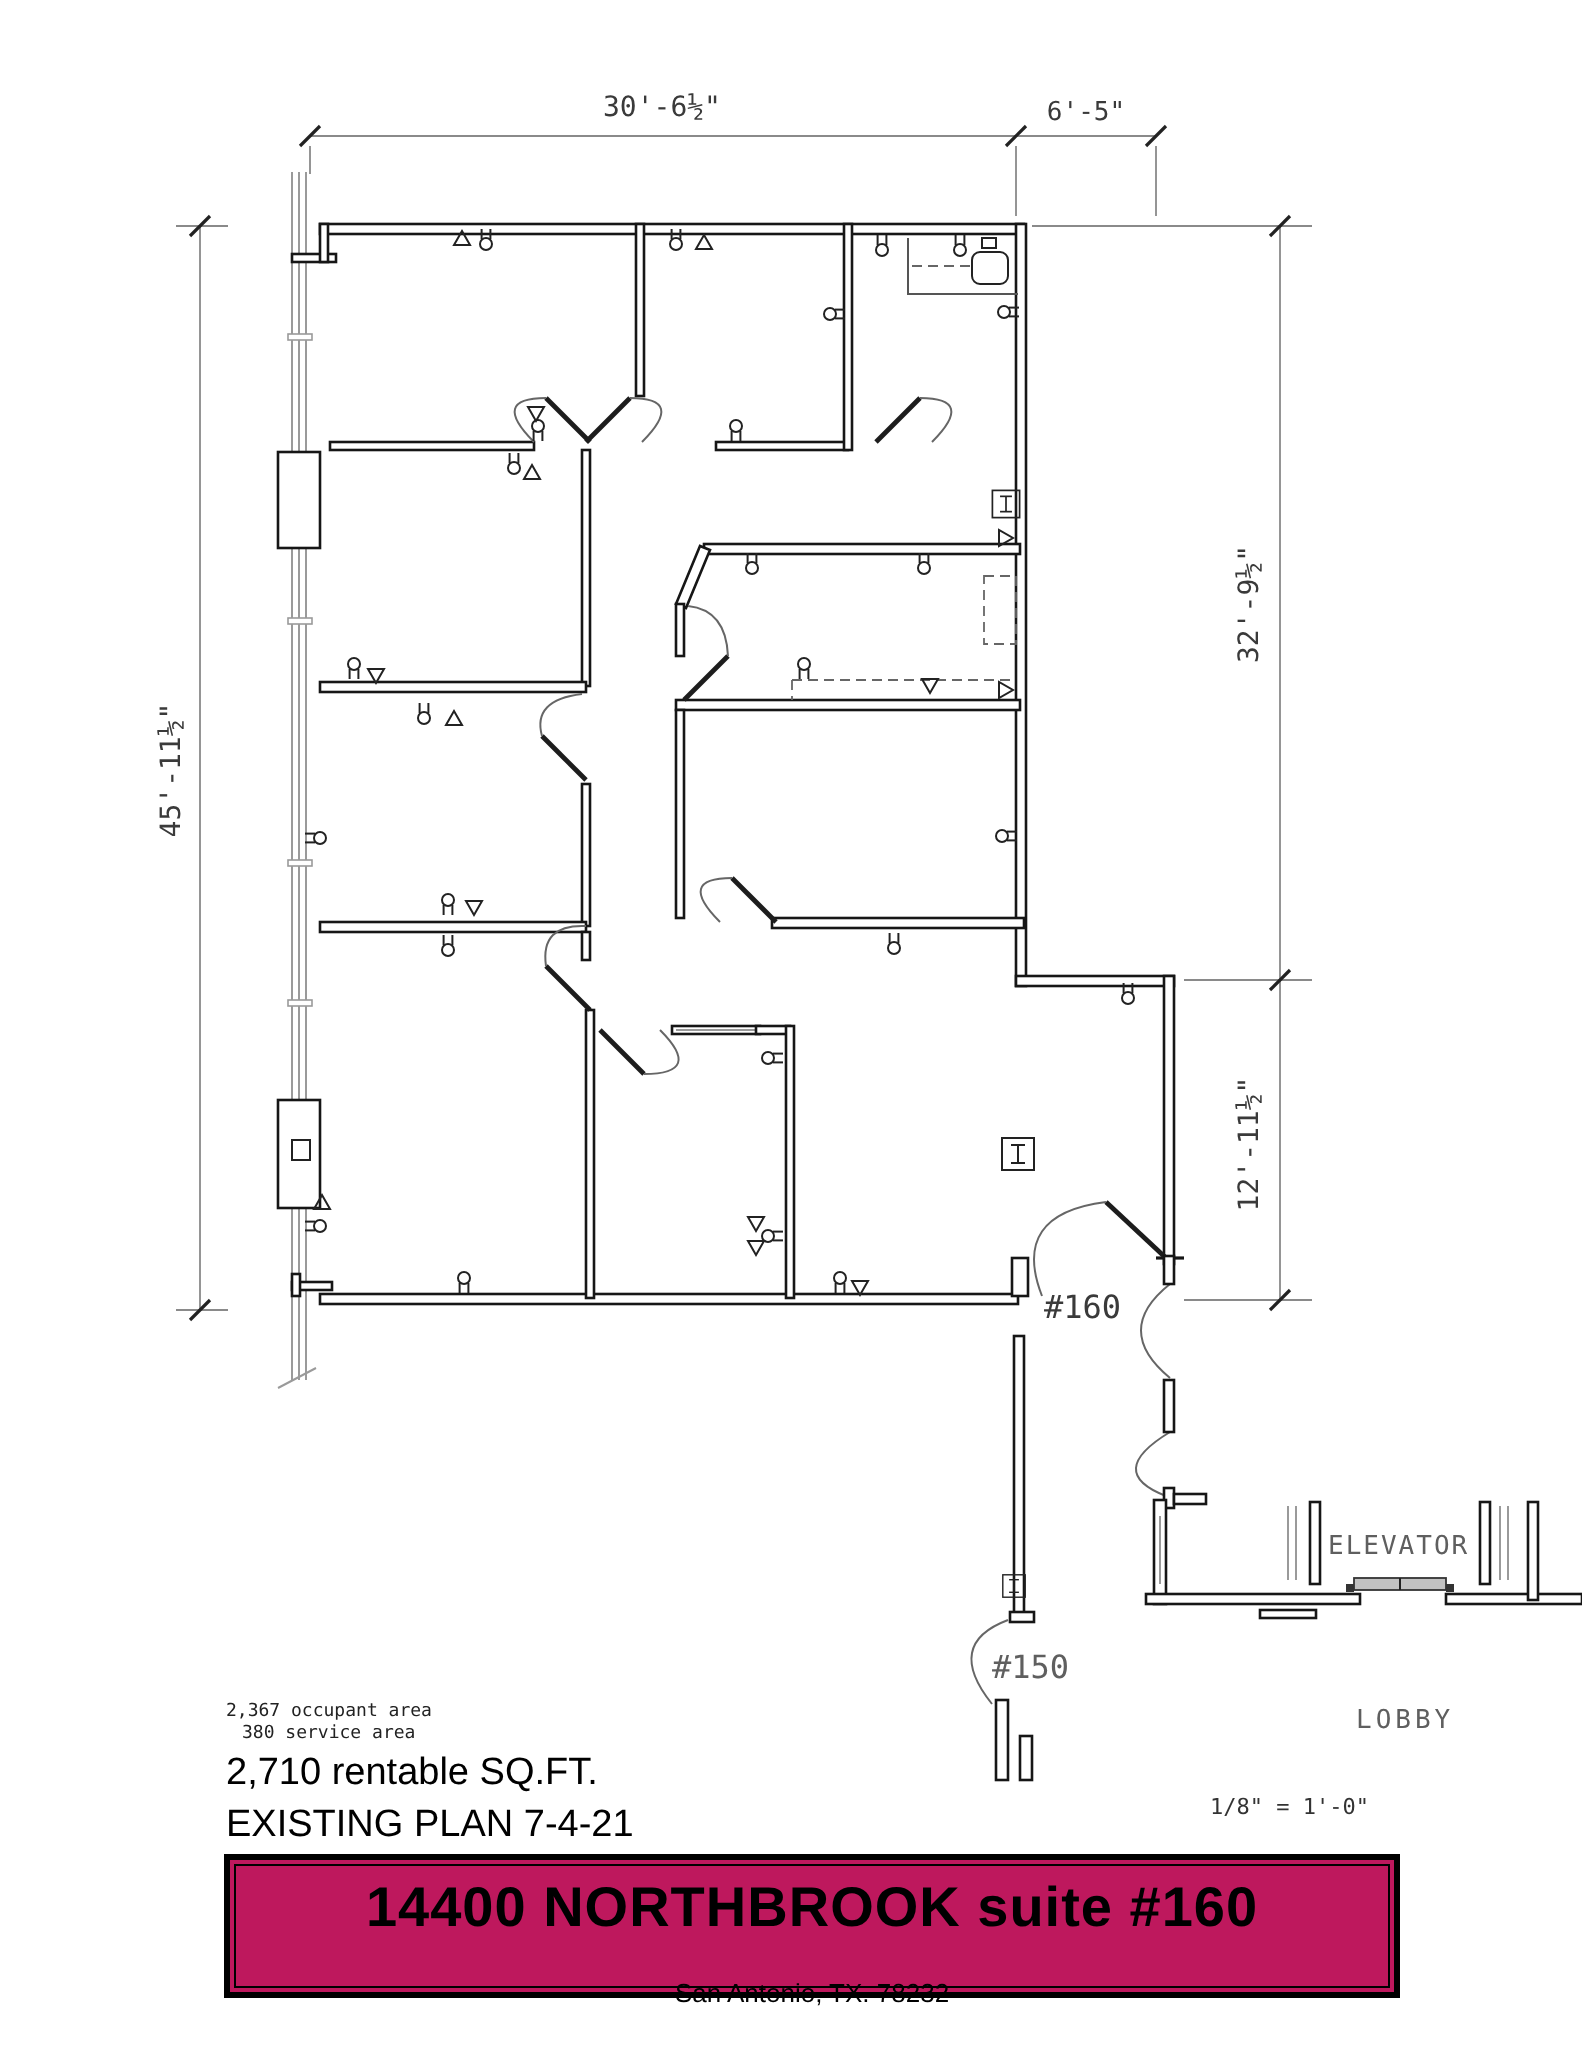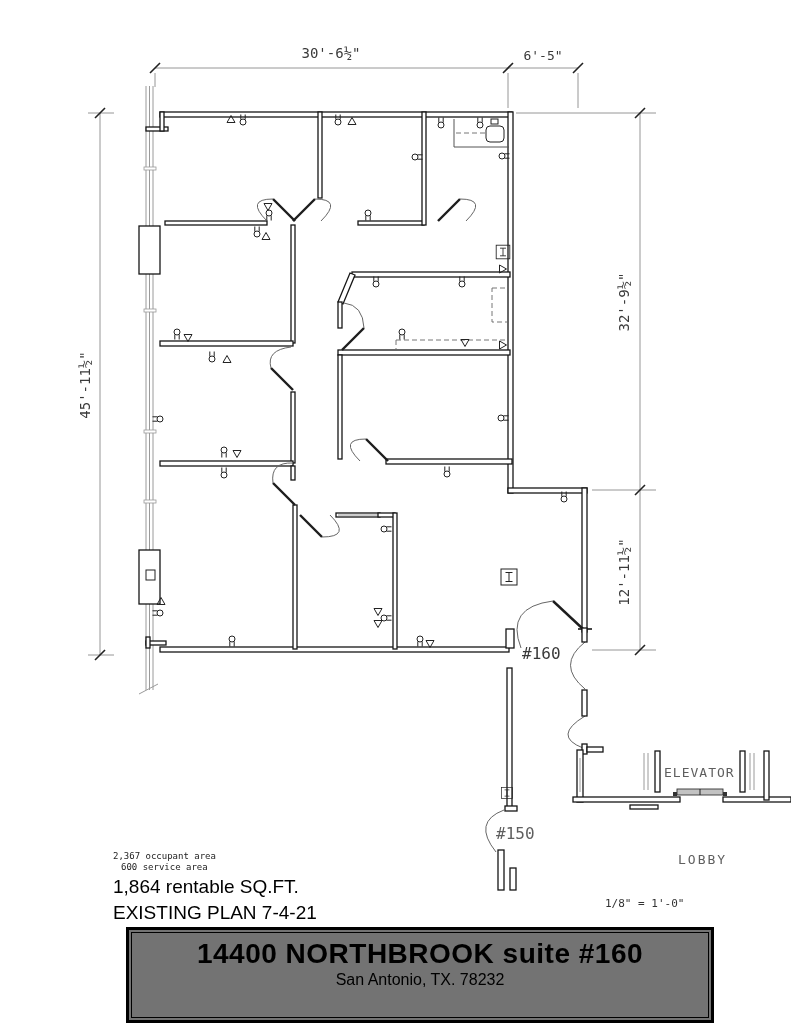--- a/index.html
+++ b/index.html
@@ -17,26 +17,26 @@
   .dash{stroke:#666;stroke-width:0.9;fill:none;stroke-dasharray:5 3;}
   .sym{stroke:#222;stroke-width:1;fill:none;}
   .cadtxt{font-family:"DejaVu Sans Mono",monospace;fill:#3a3a3a;}
   .gray{fill:#5f5f5f;}
   .notes{position:absolute;left:113px;top:851px;color:#111;}
   .notes .small{font-family:"DejaVu Sans Mono",monospace;font-size:9px;line-height:11px;color:#222;}
   .notes .small.indent{padding-left:8px;}
   .notes .big{font-size:19px;line-height:24px;margin-top:2px;color:#000;}
   .scalenote{position:absolute;left:605px;top:897px;font-family:"DejaVu Sans Mono",monospace;
              font-size:11px;color:#333;}
-  .titleblock{position:absolute;left:126px;top:927px;width:588px;height:96px;
-              border:3px solid #000;box-sizing:border-box;background:#737373;}
+  .titleblock{position:absolute;left:112px;top:927px;width:588px;height:72px;
+              border:3px solid #000;box-sizing:border-box;background:#be185d;}
   .titleblock .inner{position:absolute;left:2px;top:2px;right:2px;bottom:2px;
               border:1px solid #000;text-align:center;}
   .titleblock .t1{font-size:28px;font-weight:bold;margin-top:5px;letter-spacing:0.5px;color:#000;}
-  .titleblock .t2{font-size:16px;margin-top:1px;color:#000;}
+  .titleblock .t2{font-size:13px;margin-top:19px;color:#000;}
 </style>
 </head>
 <body>
 
 <div class="sheet">
 <svg width="791" height="1023" viewBox="0 0 791 1023">
   <defs>
     <g id="outlet" class="sym">
       <line x1="-2.2" y1="-5.5" x2="-2.2" y2="-0.5"></line>
       <line x1="2.2" y1="-5.5" x2="2.2" y2="-0.5"></line>
@@ -246,22 +246,22 @@
     <text class="cadtxt" transform="translate(629,572) rotate(-90)" font-size="14" text-anchor="middle">12'-11½"</text>
     <text class="cadtxt" x="522" y="659" font-size="16" fill="#222">#160</text>
     <text class="cadtxt gray" x="496" y="839" font-size="16">#150</text>
     <text class="cadtxt gray" x="664" y="777" font-size="13" letter-spacing="1">ELEVATOR</text>
     <text class="cadtxt gray" x="678" y="864" font-size="13" letter-spacing="2">LOBBY</text>
   </g>
 </svg>
 
 <div class="notes">
   <div class="small">2,367 occupant area</div>
-  <div class="small indent">600 service area</div>
-  <div class="big">1,864 rentable SQ.FT.</div>
+  <div class="small indent">380 service area</div>
+  <div class="big">2,710 rentable SQ.FT.</div>
   <div class="big">EXISTING PLAN 7-4-21</div>
 </div>
 
 <div class="scalenote">1/8" = 1'-0"</div>
 
 <div class="titleblock">
   <div class="inner">
     <div class="t1">14400 NORTHBROOK suite #160</div>
     <div class="t2">San Antonio, TX. 78232</div>
   </div>

